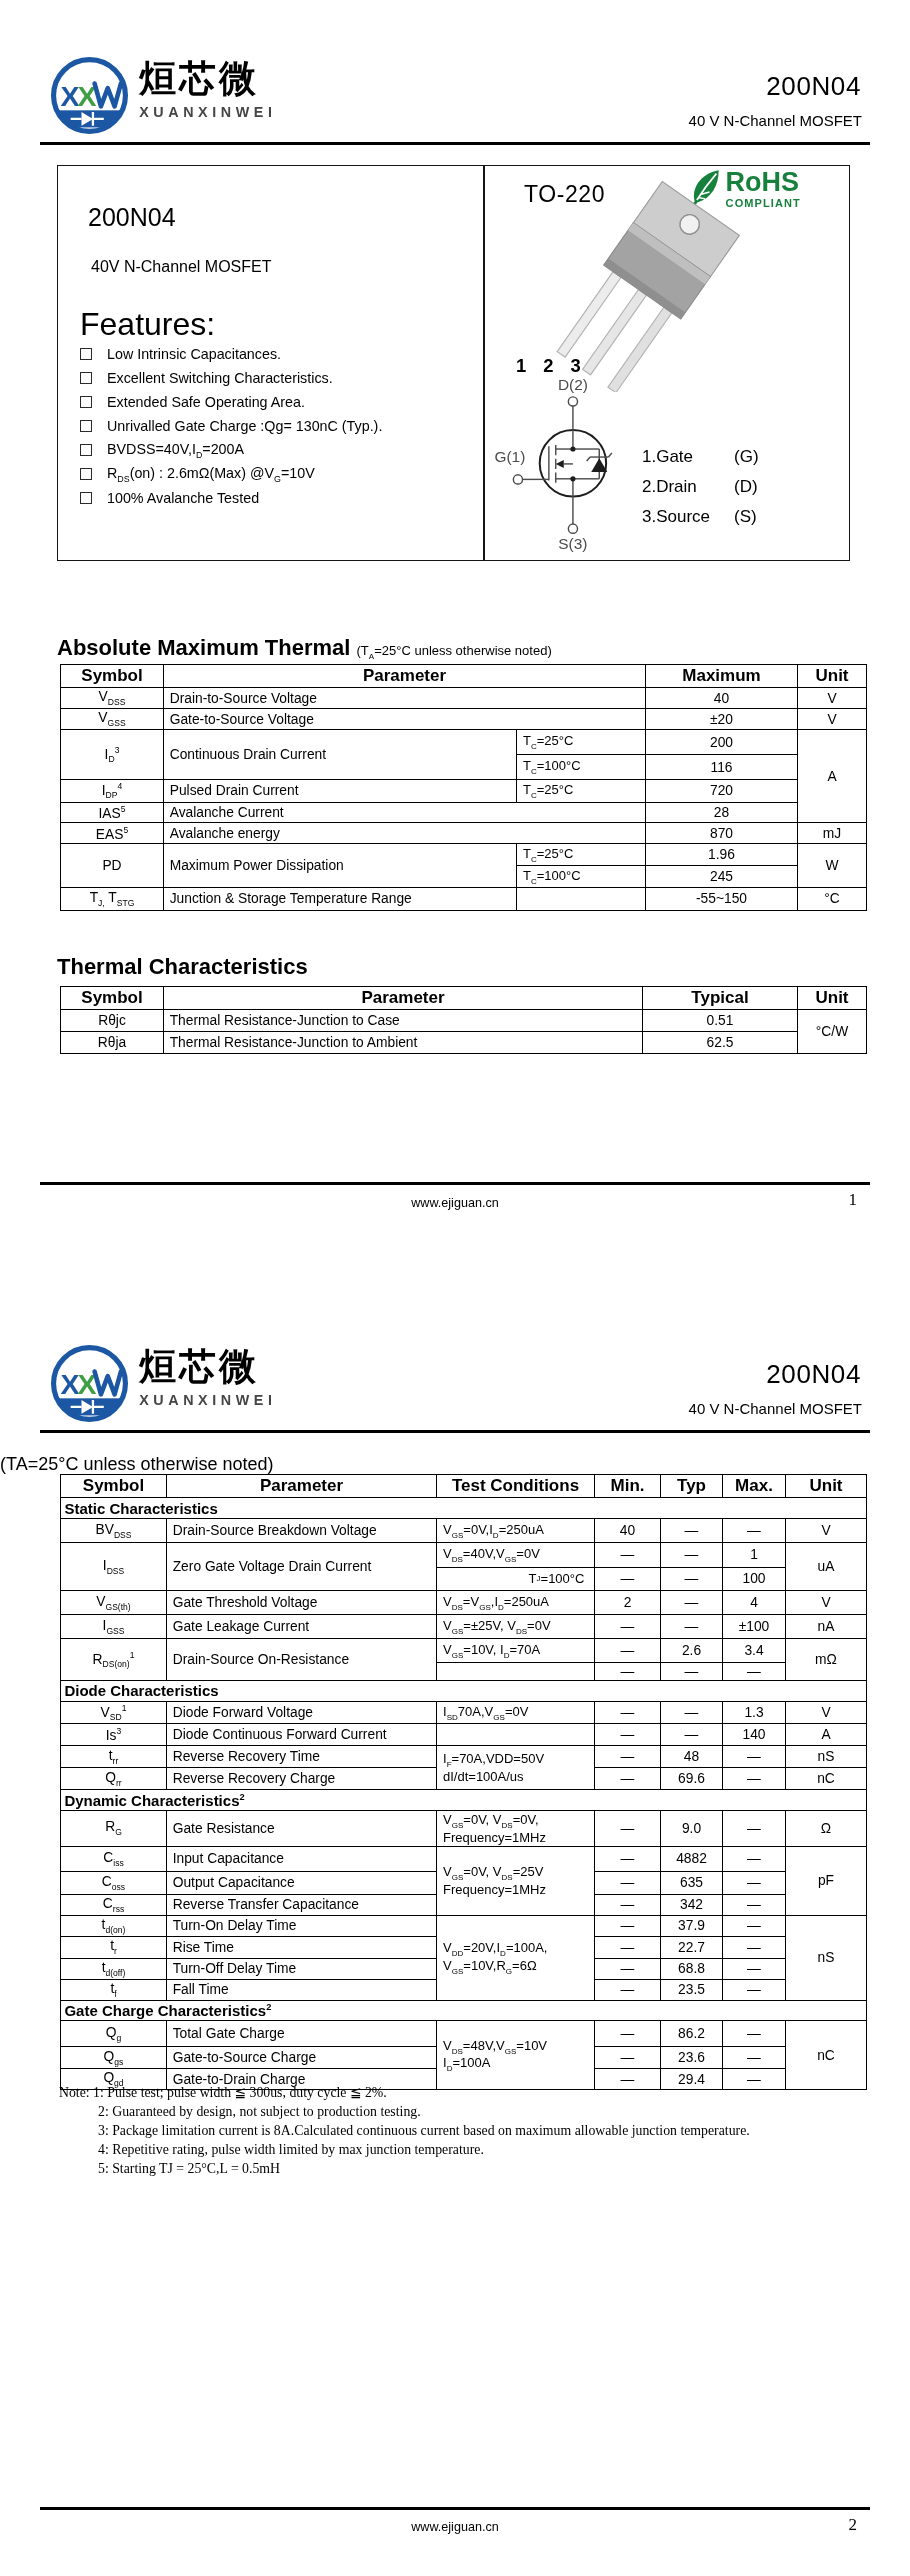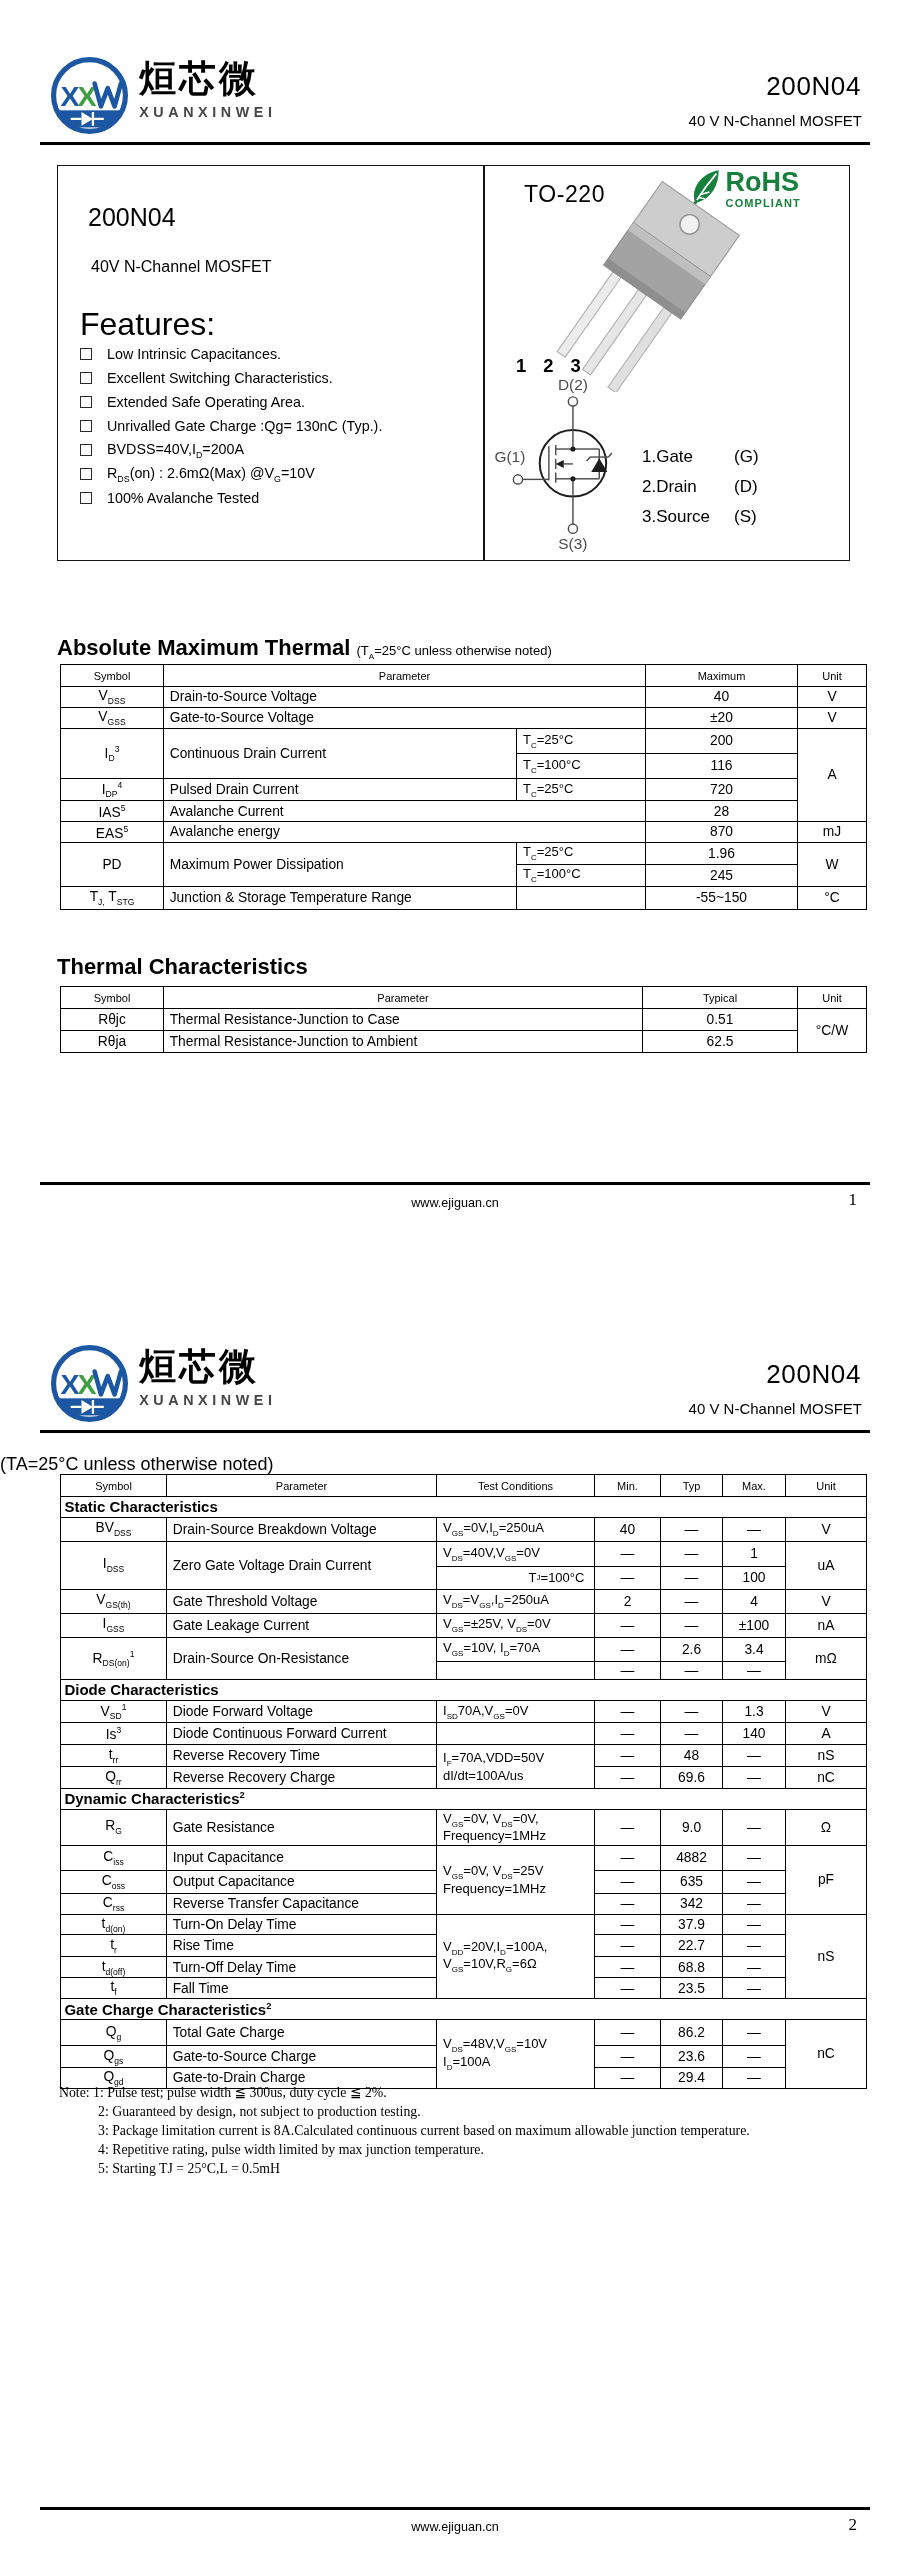--- a/index.html
+++ b/index.html
@@ -52,21 +52,21 @@
 
   
   .sec-title{position:absolute;left:57px;font-size:22px;font-weight:700;white-space:nowrap}
   .sec-title .note{font-size:13px;font-weight:400}
   .amr-title{top:635px}
   .th-title{top:954px}
 
   
   table.dt{border-collapse:collapse;table-layout:fixed;position:absolute;border:1.7px solid #000;background:#fff}
   table.dt td{border:1.1px solid #000;font-size:13.8px;text-align:center;vertical-align:middle;overflow:hidden;white-space:nowrap;padding:1.1px 2.3px}
-  table.dt tr.th td{font-weight:400;font-size:11px}
+  table.dt tr.th td{font-weight:700;font-size:17px}
   table.dt td.param{text-align:left;padding-left:5.7px}
   table.dt td.cond{text-align:left;padding-left:6px;font-size:13px}
   table.dt td.sec-row{text-align:left;font-weight:700;font-size:15px;padding-left:3.4px}
   .amr{left:60px;top:664px;width:806px}
   .thermal{left:60px;top:986px;width:806px}
   .big{left:60px;top:186px;width:806px}
   .h30{height:17px}.h32{height:18.4px}.h34{height:19.5px}.h36{height:20.7px}.h38{height:22px}
   .h40{height:23px}.h42{height:24px}.h44{height:25px}.h46{height:26px}.h56{height:32px}
   td.split{padding:0}
   .splitwrap{display:flex;width:100%;height:100%;align-items:center}

